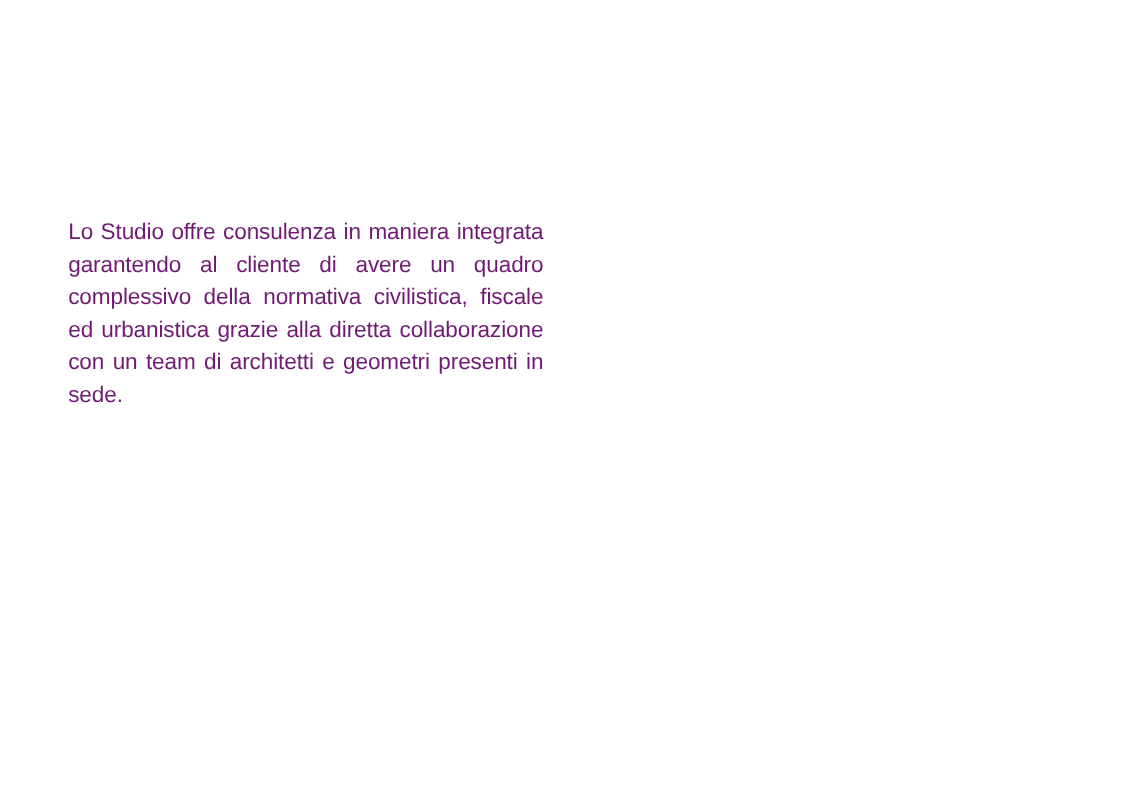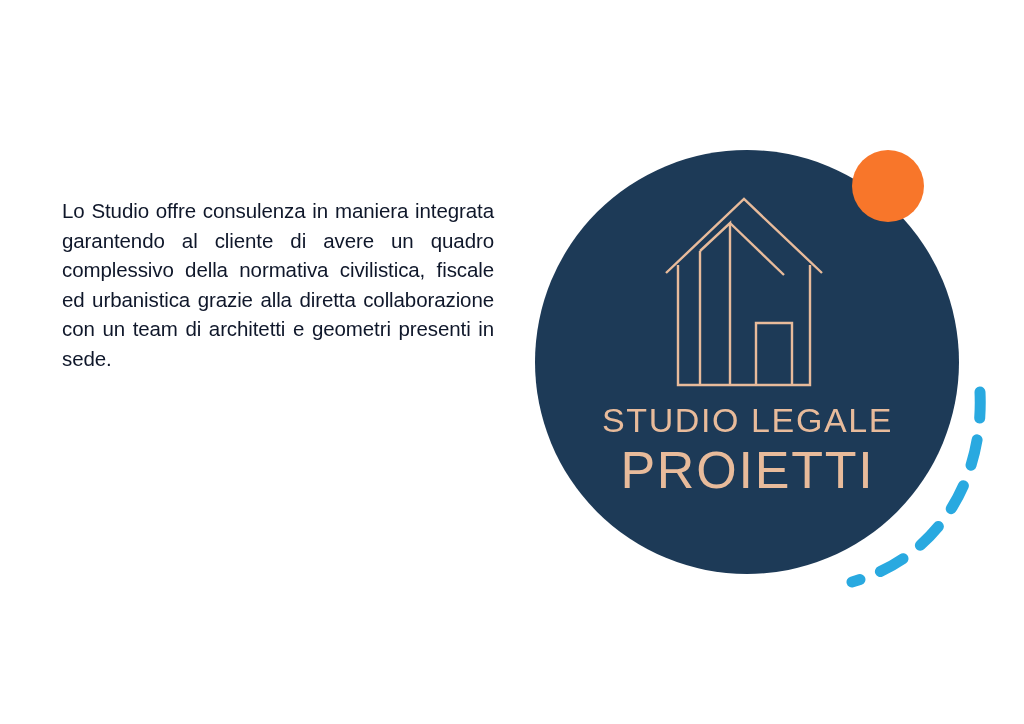--- a/index.html
+++ b/index.html
@@ -26,21 +26,21 @@
   .text-column {
     position: absolute;
     left: 62px;
     top: 196px;
     width: 432px;
   }
 
   .paragraph {
     font-size: 20.5px;
     line-height: 29.5px;
-    color: #0f172a;
+    color: #701a75;
     text-align: justify;
     text-justify: inter-word;
     letter-spacing: -0.1px;
     margin: 0;
   }
 
   .paragraph + .paragraph {
     margin-top: 40px;
   }
 
@@ -118,45 +118,14 @@
 </style>
 </head>
 <body>
 
 <div class="slide">
 
   <div class="text-column">
     <p class="paragraph">Lo Studio offre consulenza in maniera integrata garantendo al cliente di avere un quadro complessivo della normativa civilistica, fiscale ed urbanistica grazie alla diretta collaborazione con un team di architetti e geometri presenti in sede.</p>
   </div>
 
-  <div class="logo-area">
-
-    <div class="navy-circle"></div>
-
-    <div class="orange-dot"></div>
-
-    <svg class="house-mark" viewBox="0 0 180 230" fill="none" xmlns="http://www.w3.org/2000/svg">
-      <g stroke="#e8bb9b" stroke-width="2.4" fill="none" stroke-linejoin="miter" stroke-linecap="butt">
-
-        <path d="M18 92 L18 212 L150 212 L150 92"></path>
-        <path d="M6 100 L84 26 L162 100"></path>
-
-        <path d="M40 78 L70 50 L70 212"></path>
-        <path d="M70 50 L124 102"></path>
-
-        <path d="M96 212 L96 150 L132 150 L132 212"></path>
-
-        <path d="M40 78 L40 212"></path>
-      </g>
-    </svg>
-
-    <div class="logo-text">
-      <span class="logo-line1">STUDIO LEGALE</span>
-      <span class="logo-line2">PROIETTI</span>
-    </div>
-
-    <svg class="dashed-arc" viewBox="0 0 240 220" fill="none" xmlns="http://www.w3.org/2000/svg">
-      <path d="M232 8 C236 96 190 174 104 198" stroke="#29a9e0" stroke-width="11" stroke-linecap="round" fill="none" stroke-dasharray="26 22"></path>
-    </svg>
-
-  </div>
 
 </div>
 
 </body></html>

